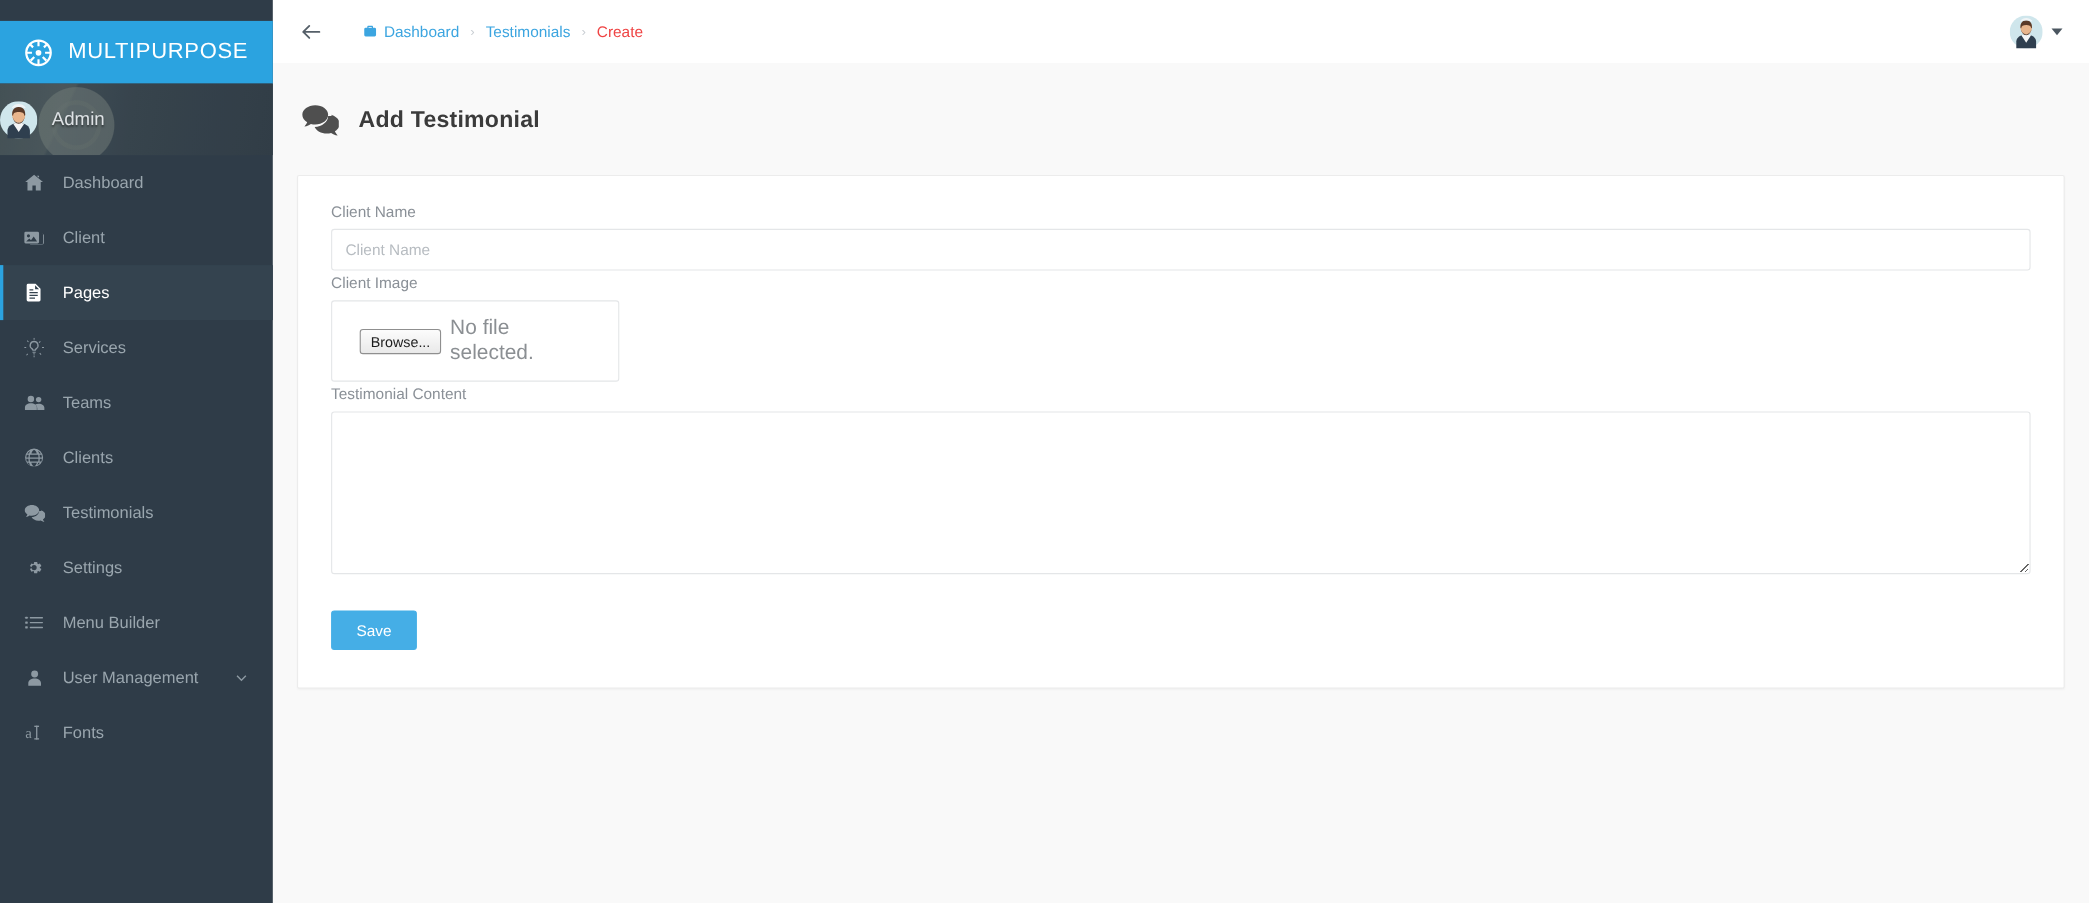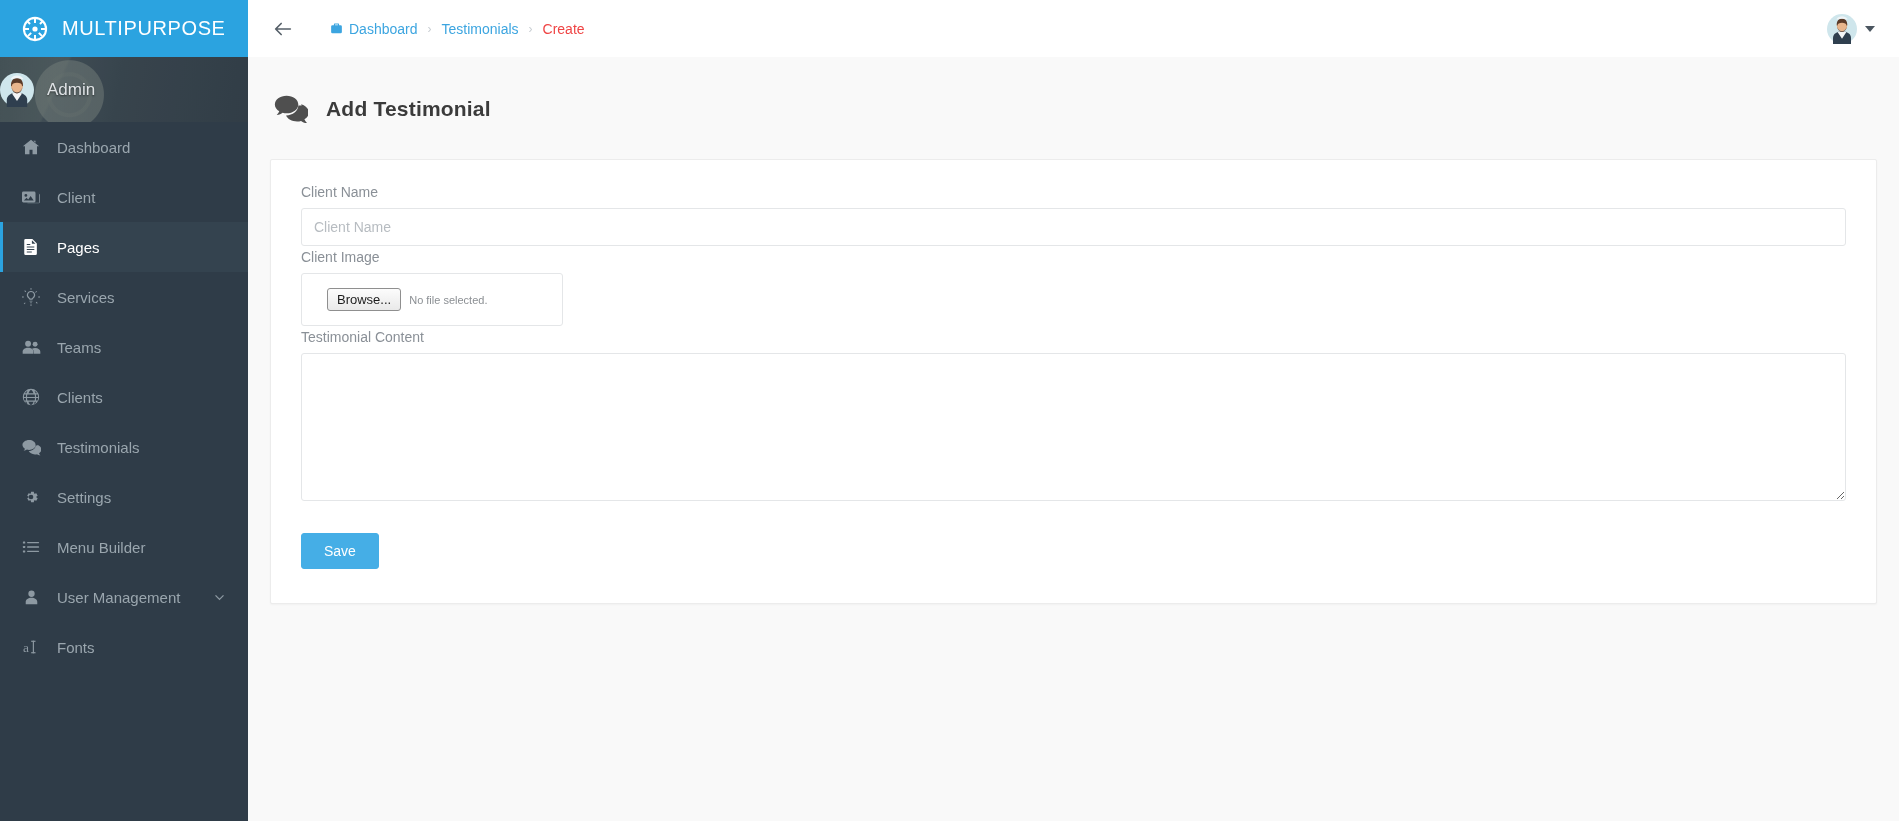--- a/index.html
+++ b/index.html
@@ -16,21 +16,21 @@
   .sidebar {
     width: 248px; min-width: 248px; height: 821px;
     background: #2f3c48;
     display: flex; flex-direction: column;
     position: relative; z-index: 5;
   }
   .brand {
     height: 57px; min-height: 57px;
     background: #2ba3e0;
     display: flex; align-items: center;
-    padding-left: 22px; gap: 14px;
+    padding-left: 22px; gap: 14px; margin-top: 19px;
   }
   .brand-icon { width: 26px; height: 26px; flex: 0 0 26px; display:block; }
   .brand-text {
     color: #ffffff; font-size: 20px; letter-spacing: .6px;
     font-weight: 400;
   }
   .user-panel {
     height: 65px; min-height: 65px;
     display: flex; align-items: center; gap: 13px;
     padding-left: 0;
@@ -129,21 +129,21 @@
     background: #ffffff; padding: 14px 25px; display:flex; align-items:center;
   }
   .file-native { display:flex; align-items:center; gap: 8px; font-size: 13px; }
   .browse-btn {
     background: linear-gradient(#fcfcfc,#e9e9e9);
     border: 1px solid #8f8f8f; border-radius: 3px;
     padding: 2px 9px; font-size: 13px; color: #1b1b1b;
     font-family: "Liberation Sans", sans-serif; cursor: pointer;
     line-height: 17px;
   }
-  .file-status { color: #8b8f93; font-size: 11px; }
+  .file-status { color: #8b8f93; font-size: 19px; }
   .textarea-control {
     width: 100%; height: 148px; resize: vertical;
     border: 1px solid #e4e6e8; border-radius: 3px;
     padding: 10px 12px; font-size: 14px; color: #55595d;
     background:#fff; outline:none;
     font-family: "Liberation Sans", sans-serif;
   }
   .btn-save {
     background: #45aee6; border: 1px solid #45aee6; color: #ffffff;
     font-size: 14px; padding: 9px 22px; border-radius: 3px;

